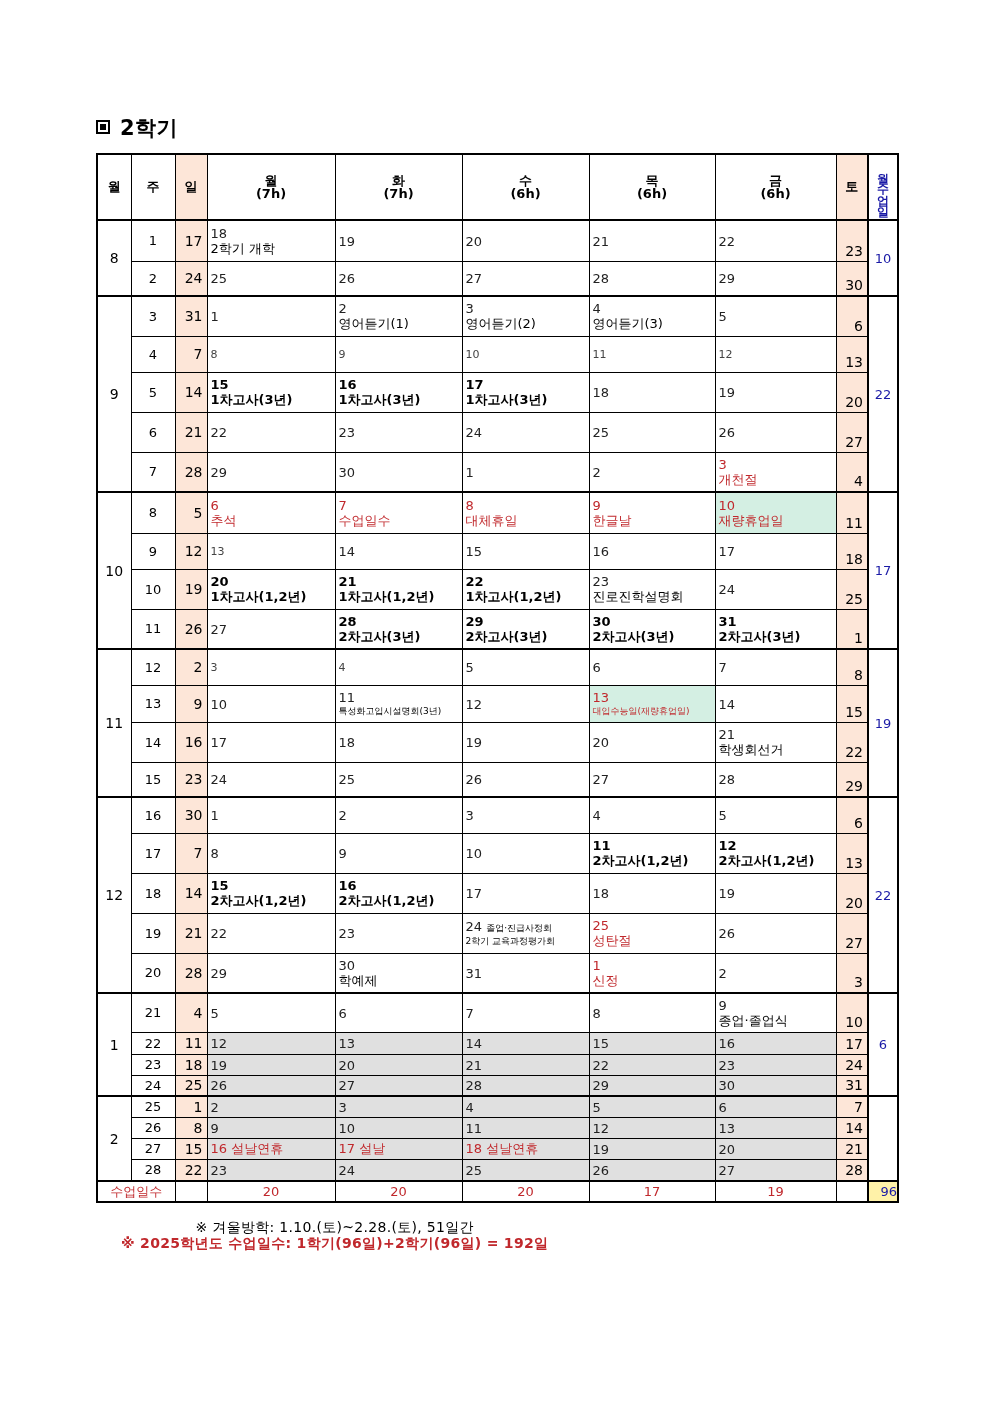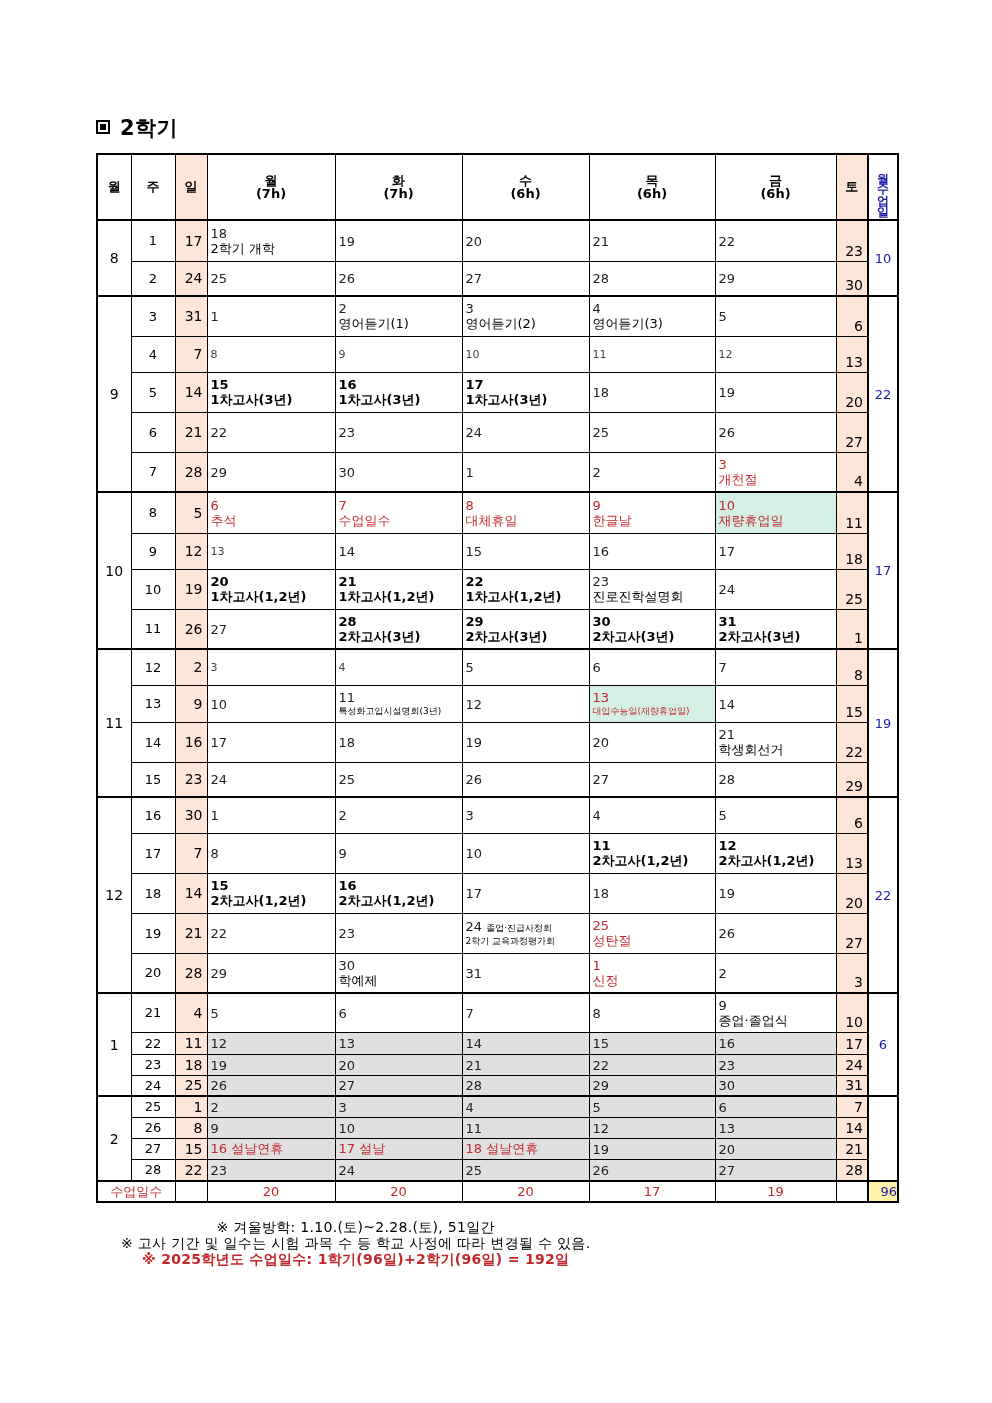--- a/index.html
+++ b/index.html
@@ -695,15 +695,14 @@
       <td class="total-val thick-t thick-b">17</td>
       <td class="total-val thick-t thick-b">19</td>
       <td class="thick-t thick-b"></td>
       <td class="grand thick-t thick-b thick-r thick-l">96</td>
     </tr>
   </tfoot>
 </table>
 
 <div class="notes">
   <div>※ 겨울방학: 1.10.(토)~2.28.(토), 51일간</div>
-  <div>※ 고사 기간 및 일수는 시험 과목 수 등 학교 사정에 따라 변경될 수 있음.</div>
   <div class="hl">※ 2025학년도 수업일수: 1학기(96일)+2학기(96일) = 192일</div>
 </div>
 
 </body></html>

